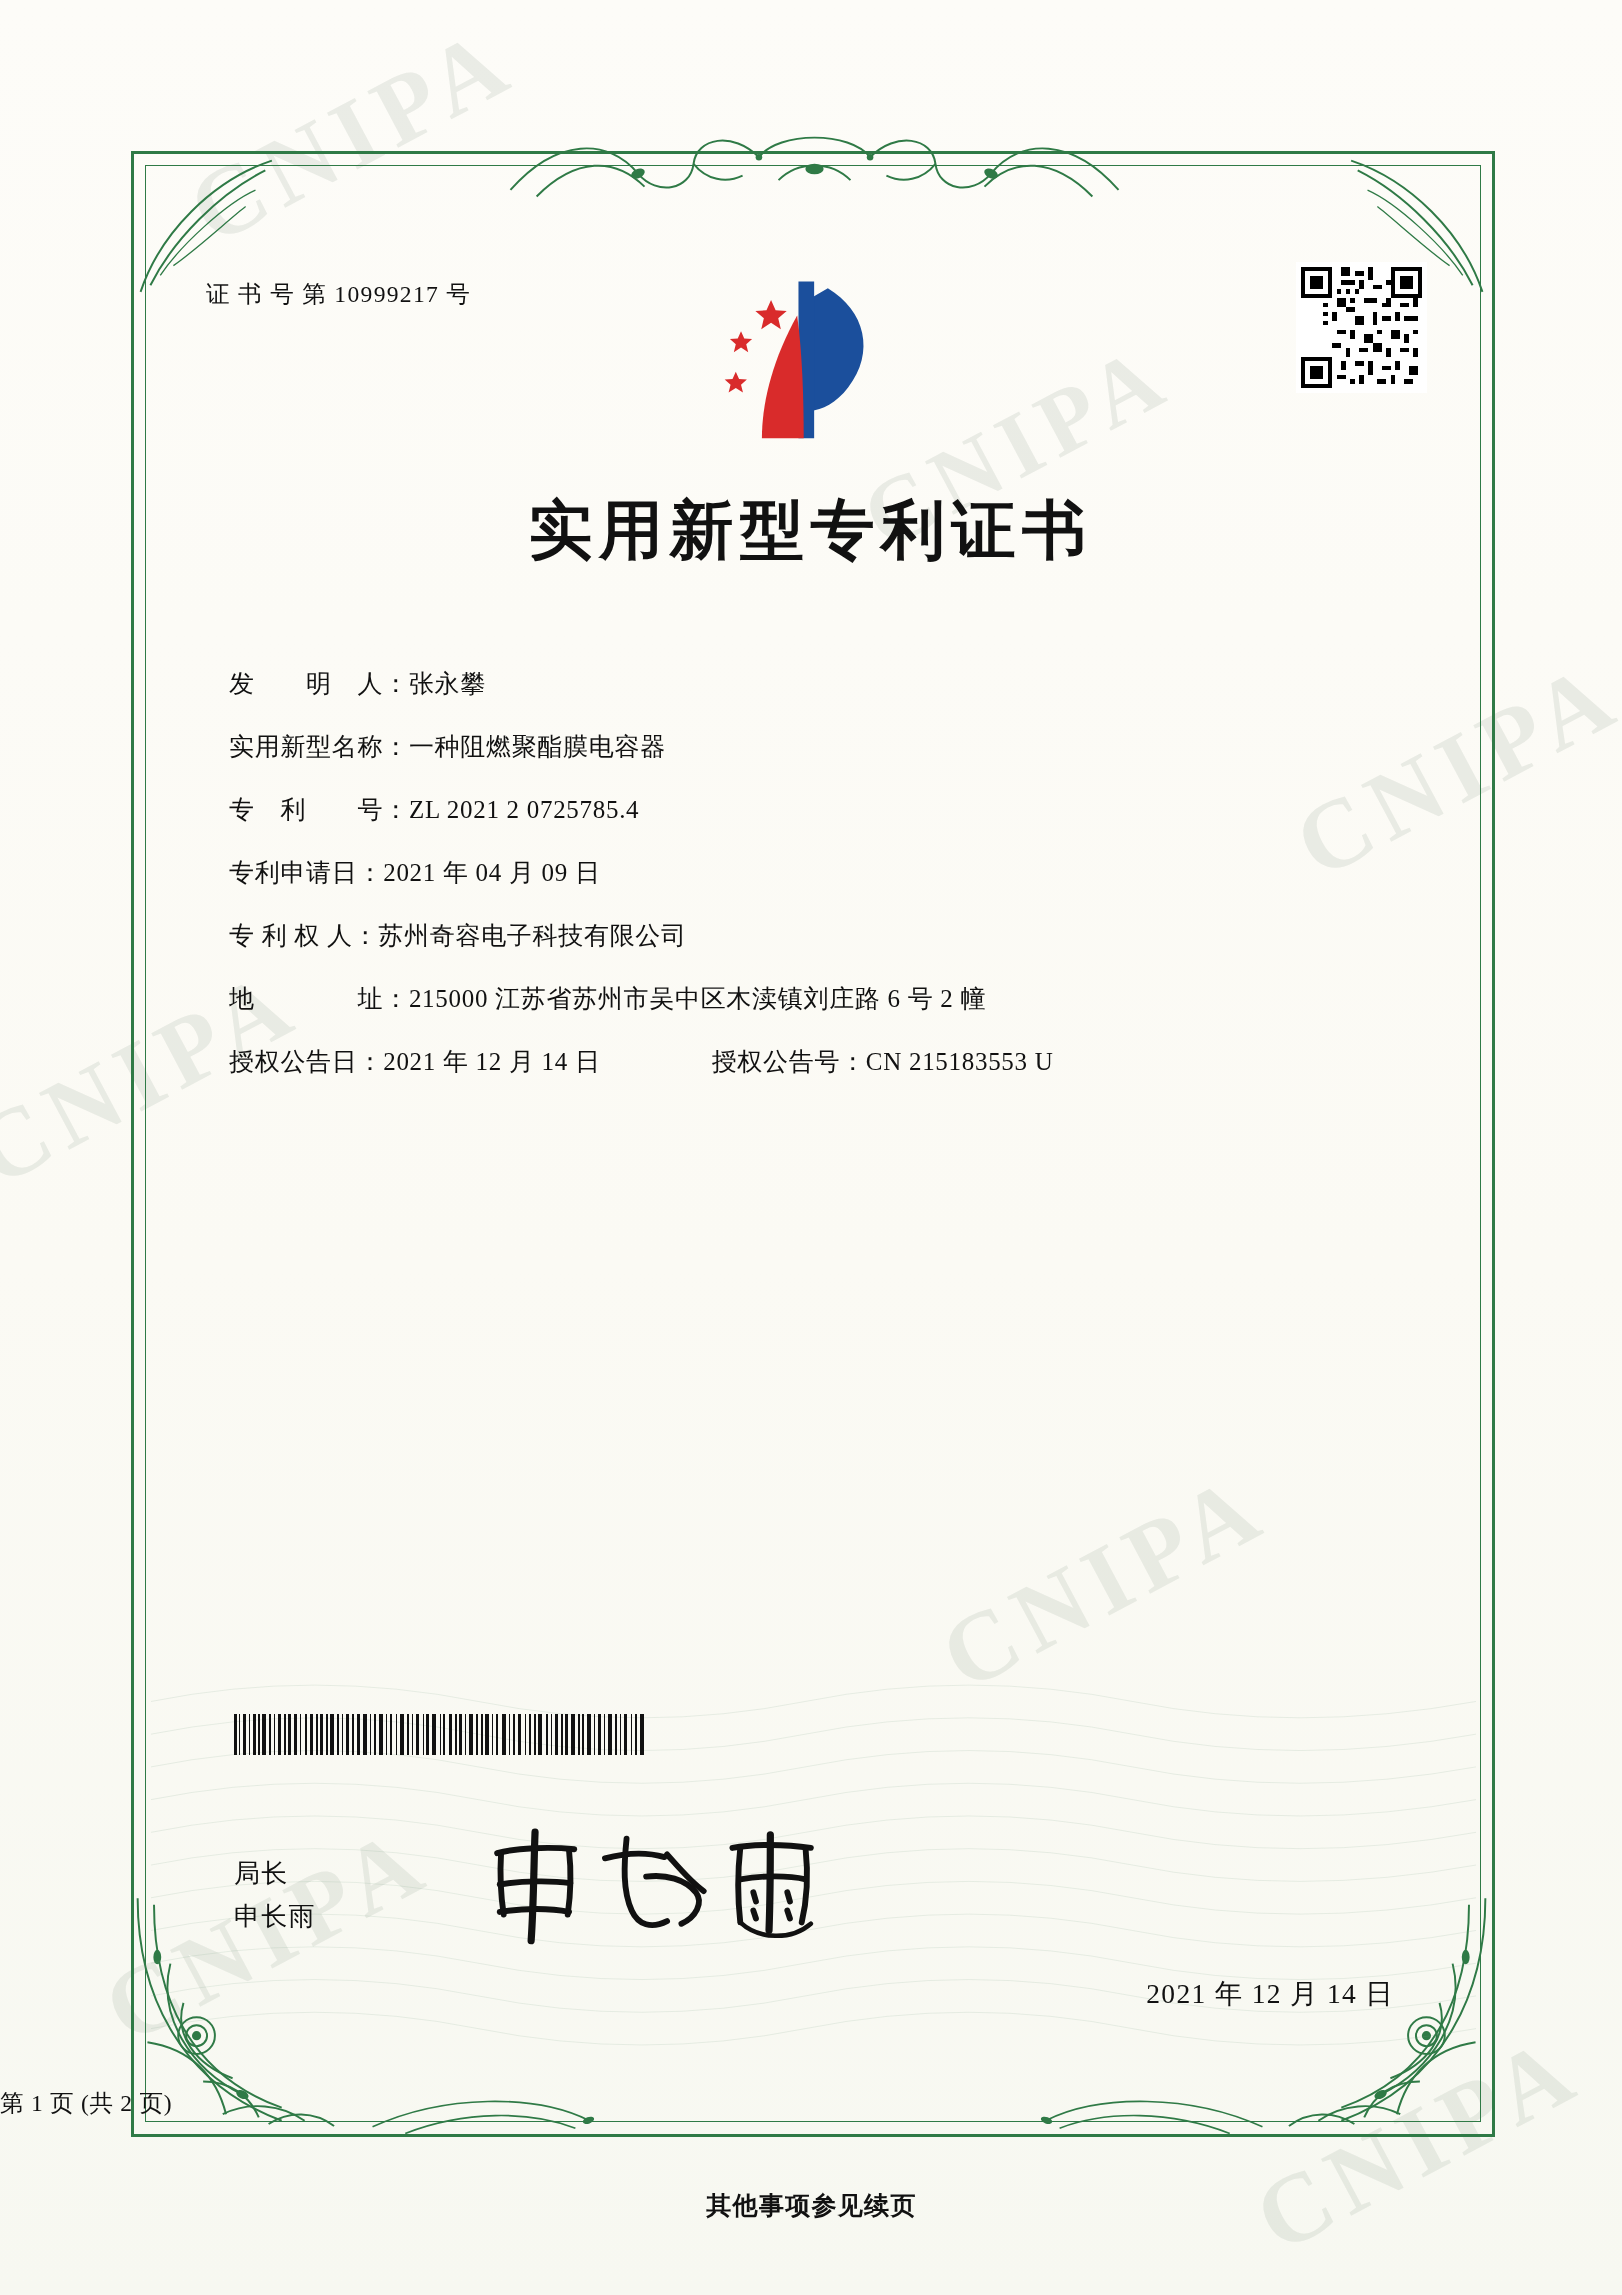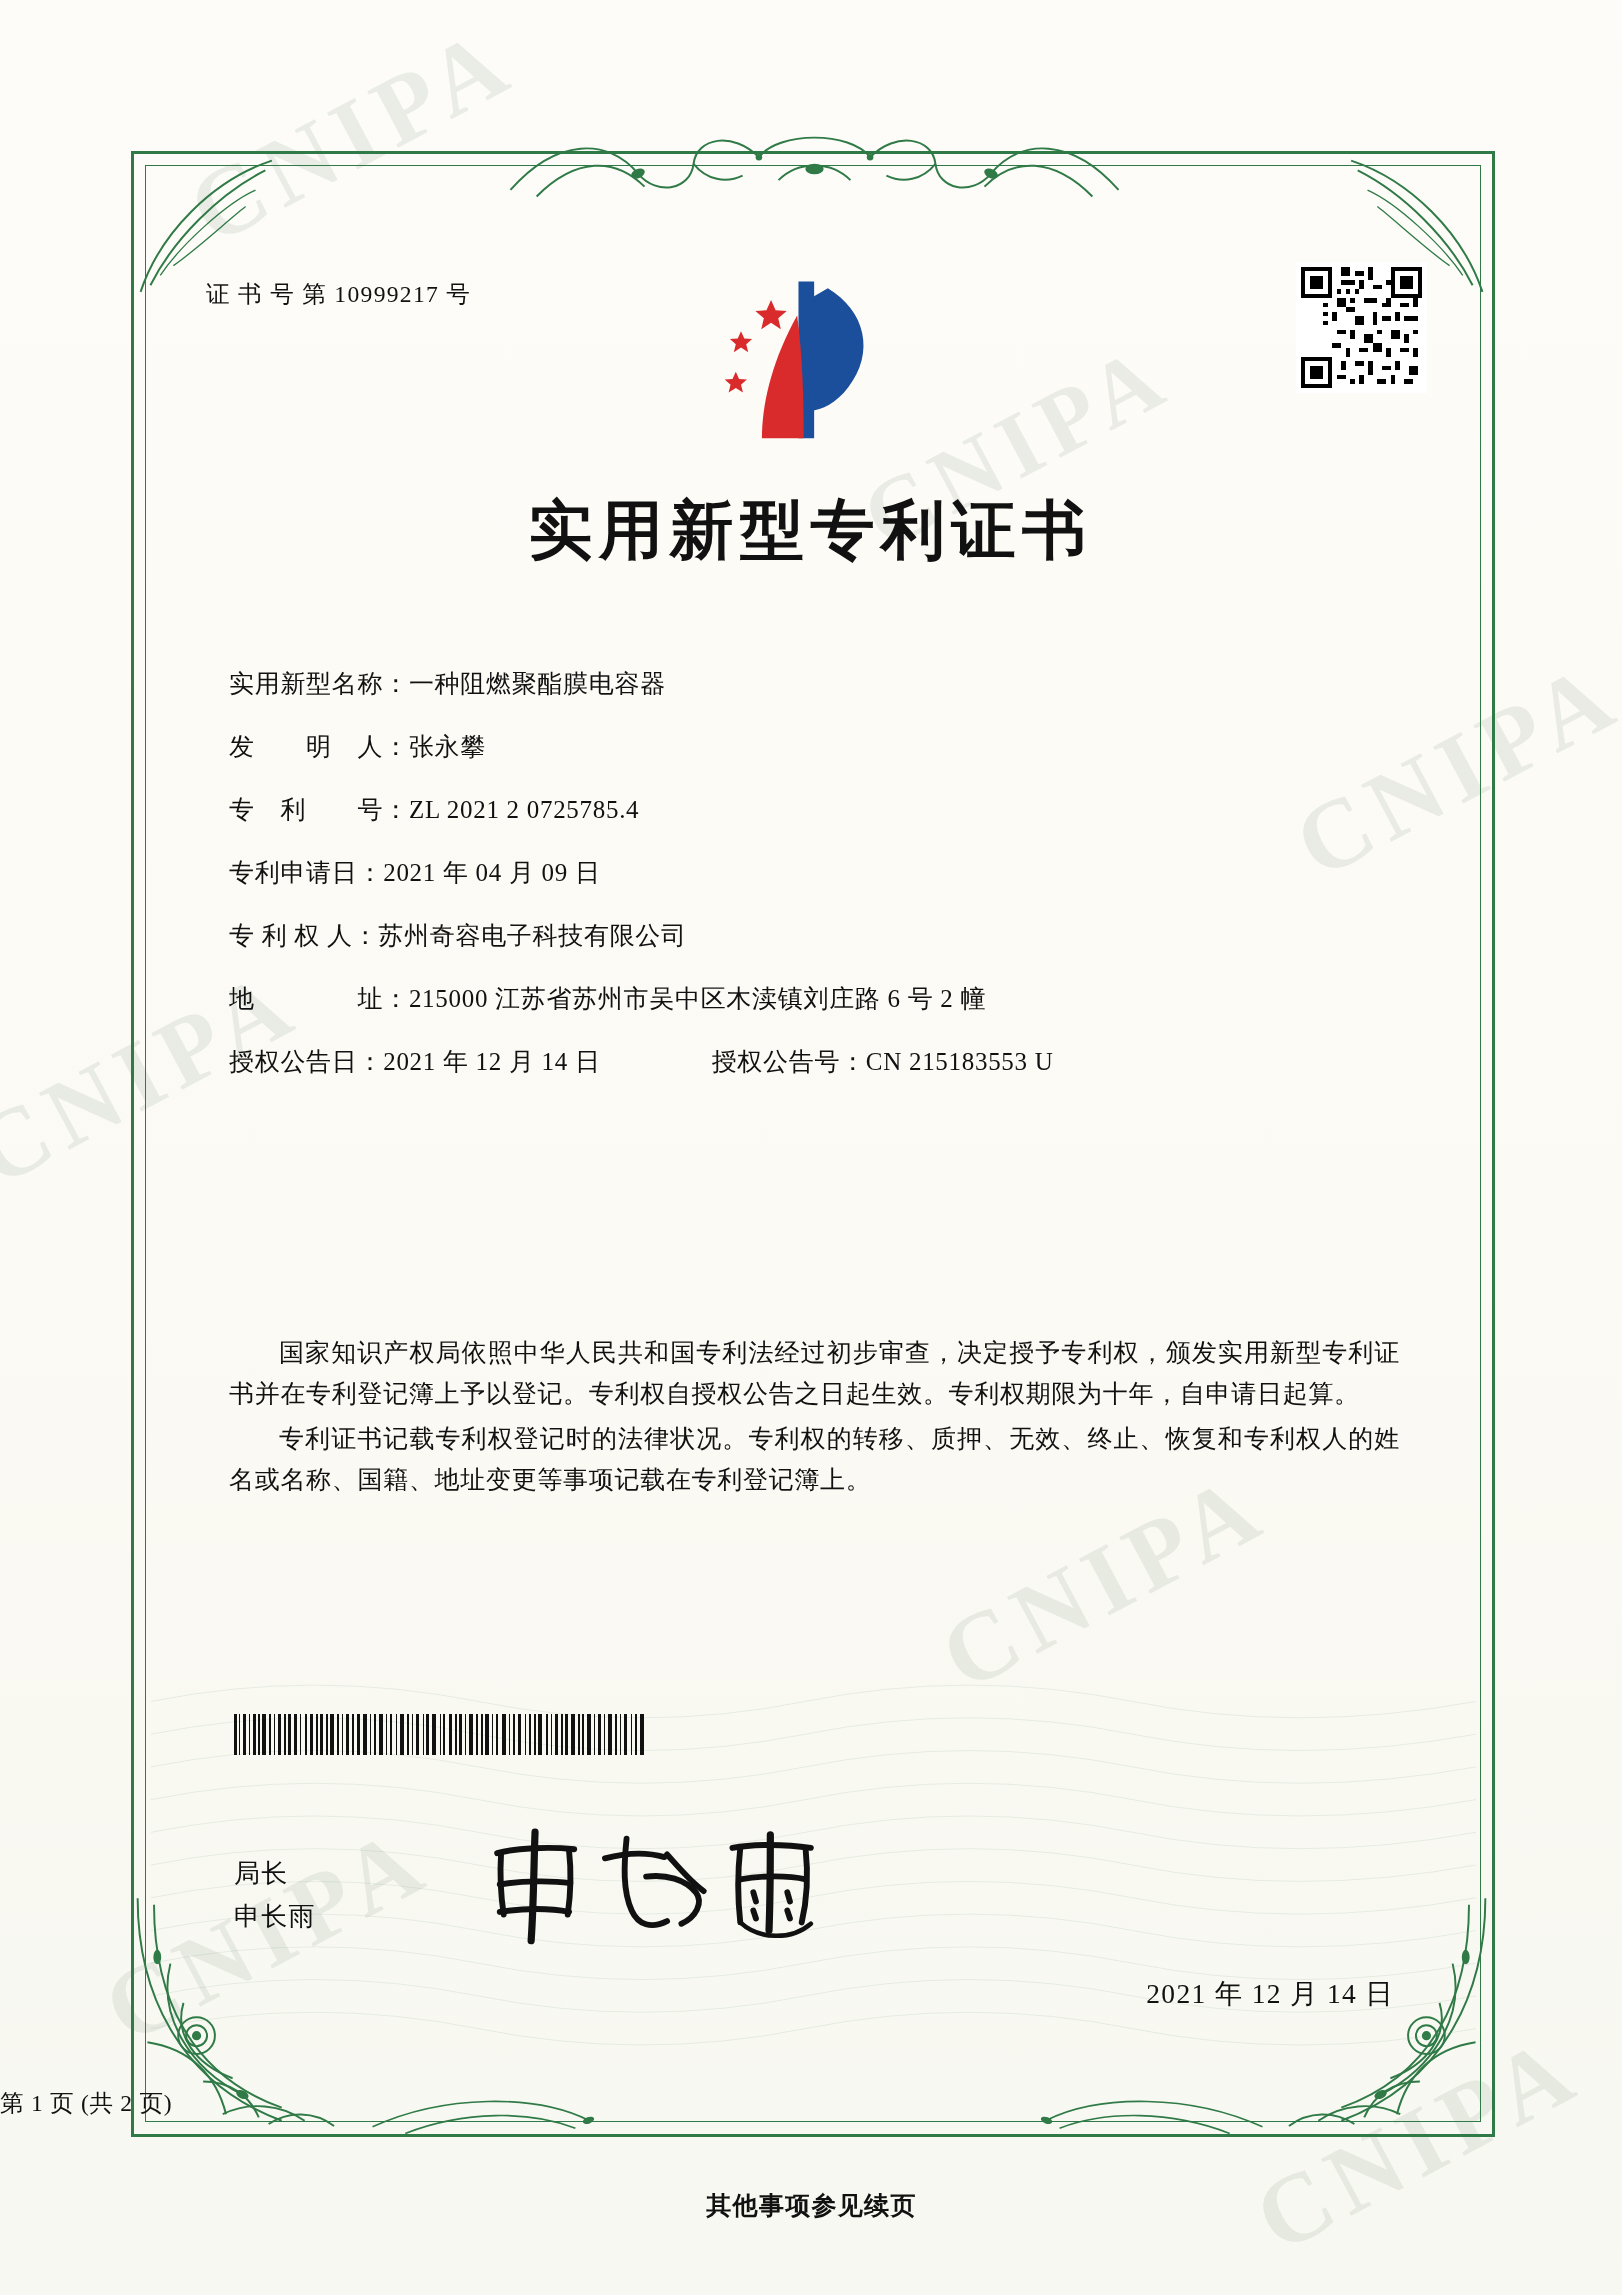--- a/index.html
+++ b/index.html
@@ -396,26 +396,26 @@
       <polygon points="118,38 125,54 142,55 129,66 133,83 118,73 103,83 107,66 94,55 111,54"></polygon>
       <polygon points="72,86 77,97 89,98 80,106 83,118 72,111 61,118 64,106 55,98 67,97"></polygon>
       <polygon points="64,148 69,159 81,160 72,168 75,180 64,173 53,180 56,168 47,160 59,159"></polygon>
     </g>
   </svg>
 
   <div class="title">实用新型专利证书</div>
 
   <div class="fields">
     <div class="field-row">
+      <span class="f-label">发　　明　人：</span>
+      <span class="f-value">张永攀</span>
+    </div>
+    <div class="field-row">
       <span class="f-label">实用新型名称：</span>
       <span class="f-value">一种阻燃聚酯膜电容器</span>
-    </div>
-    <div class="field-row">
-      <span class="f-label">发　　明　人：</span>
-      <span class="f-value">张永攀</span>
     </div>
     <div class="field-row">
       <span class="f-label">专　利　　号：</span>
       <span class="f-value">ZL 2021 2 0725785.4</span>
     </div>
     <div class="field-row">
       <span class="f-label">专利申请日：</span>
       <span class="f-value">2021 年 04 月 09 日</span>
     </div>
     <div class="field-row">
@@ -429,24 +429,20 @@
     <div class="field-row two-col">
       <span class="f-label">授权公告日：</span>
       <span class="f-value">2021 年 12 月 14 日</span>
       <span class="second">
         <span class="f-label">授权公告号：</span>
         <span class="f-value">CN 215183553 U</span>
       </span>
     </div>
   </div>
 
-  <div class="paras">
-    <p>国家知识产权局依照中华人民共和国专利法经过初步审查，决定授予专利权，颁发实用新型专利证书并在专利登记簿上予以登记。专利权自授权公告之日起生效。专利权期限为十年，自申请日起算。</p>
-    <p>专利证书记载专利权登记时的法律状况。专利权的转移、质押、无效、终止、恢复和专利权人的姓名或名称、国籍、地址变更等事项记载在专利登记簿上。</p>
-  </div>
 
   <svg class="barcode" viewBox="0 0 660 62" shape-rendering="crispEdges">
     <g fill="#111">
       <rect x="0" y="0" width="4" height="62"></rect>
         <rect x="7" y="0" width="2" height="62"></rect>
       <rect x="13" y="0" width="6" height="62"></rect>
         <rect x="23" y="0" width="2" height="62"></rect>
       <rect x="29" y="0" width="4" height="62"></rect>
         <rect x="37" y="0" width="2" height="62"></rect>
       <rect x="43" y="0" width="6" height="62"></rect>

